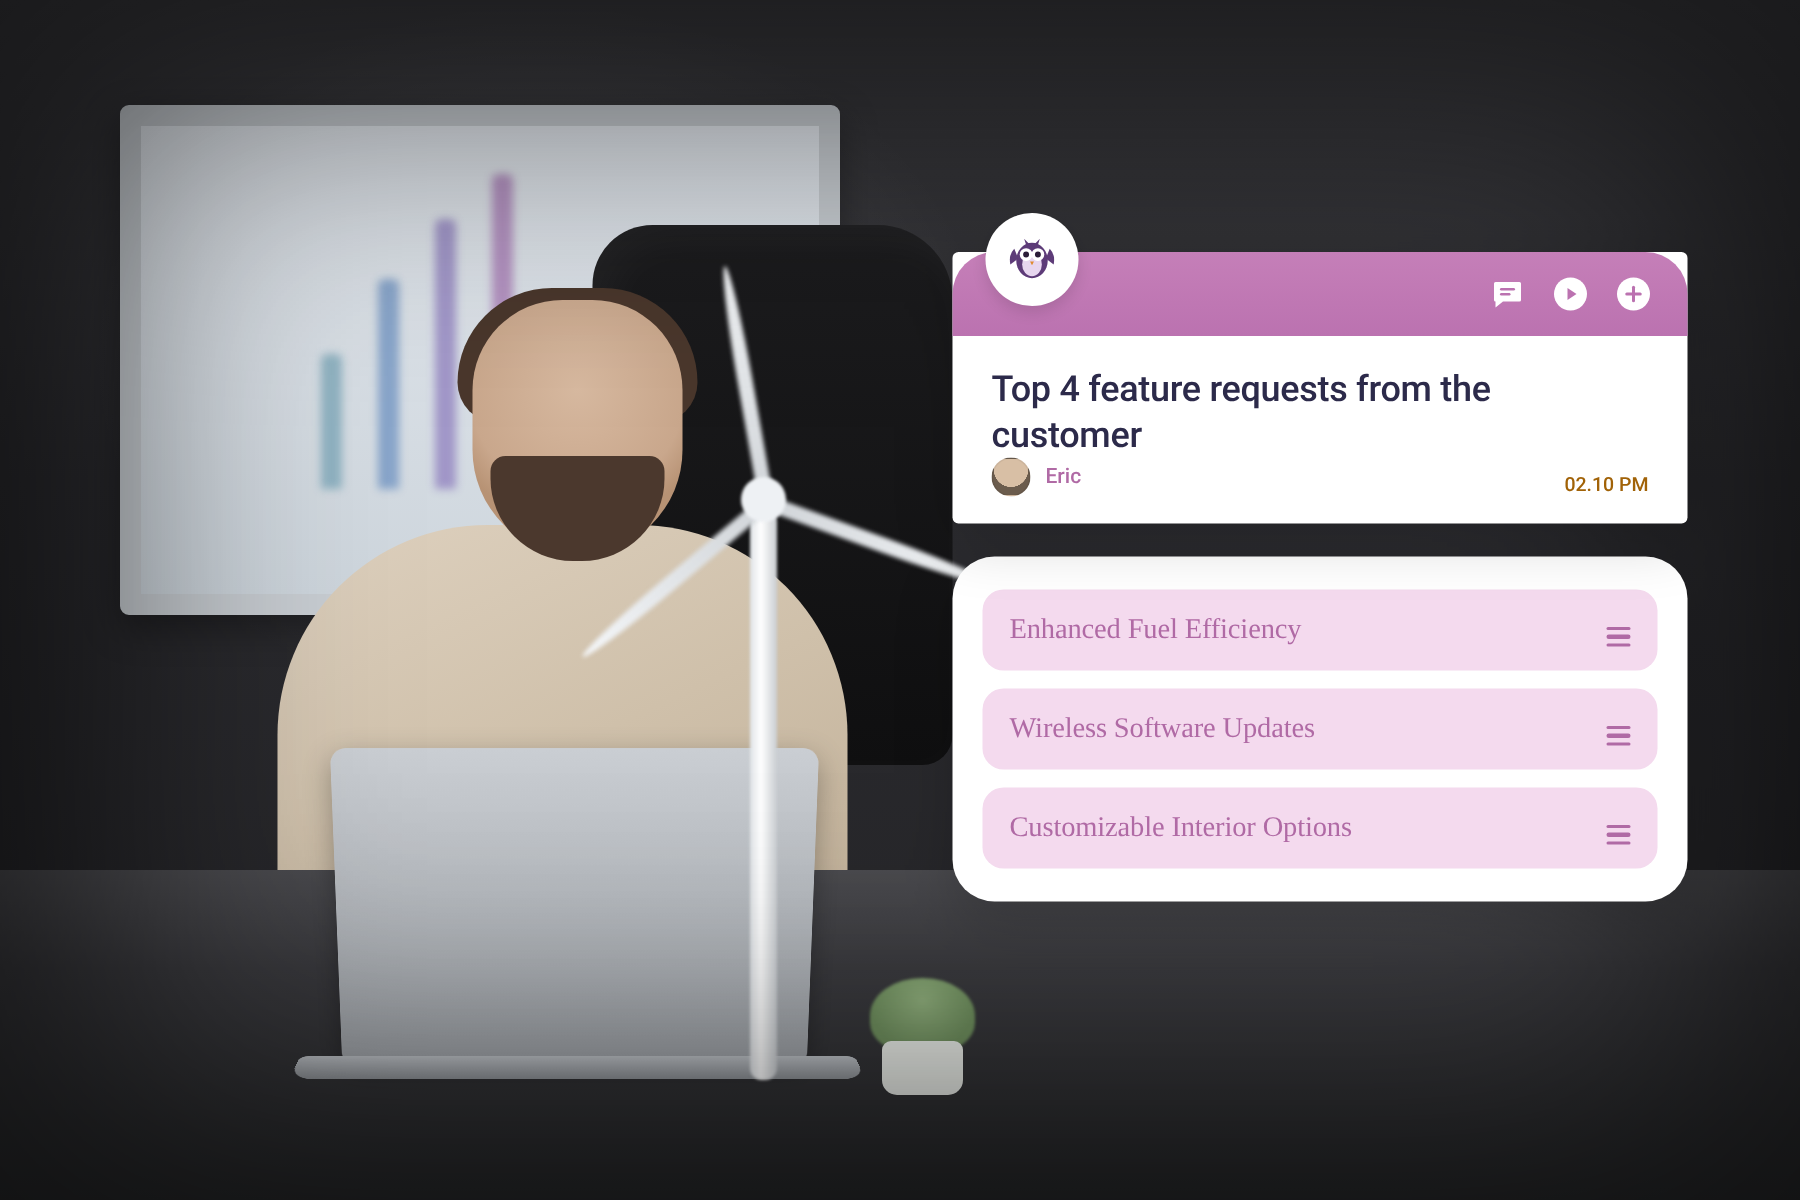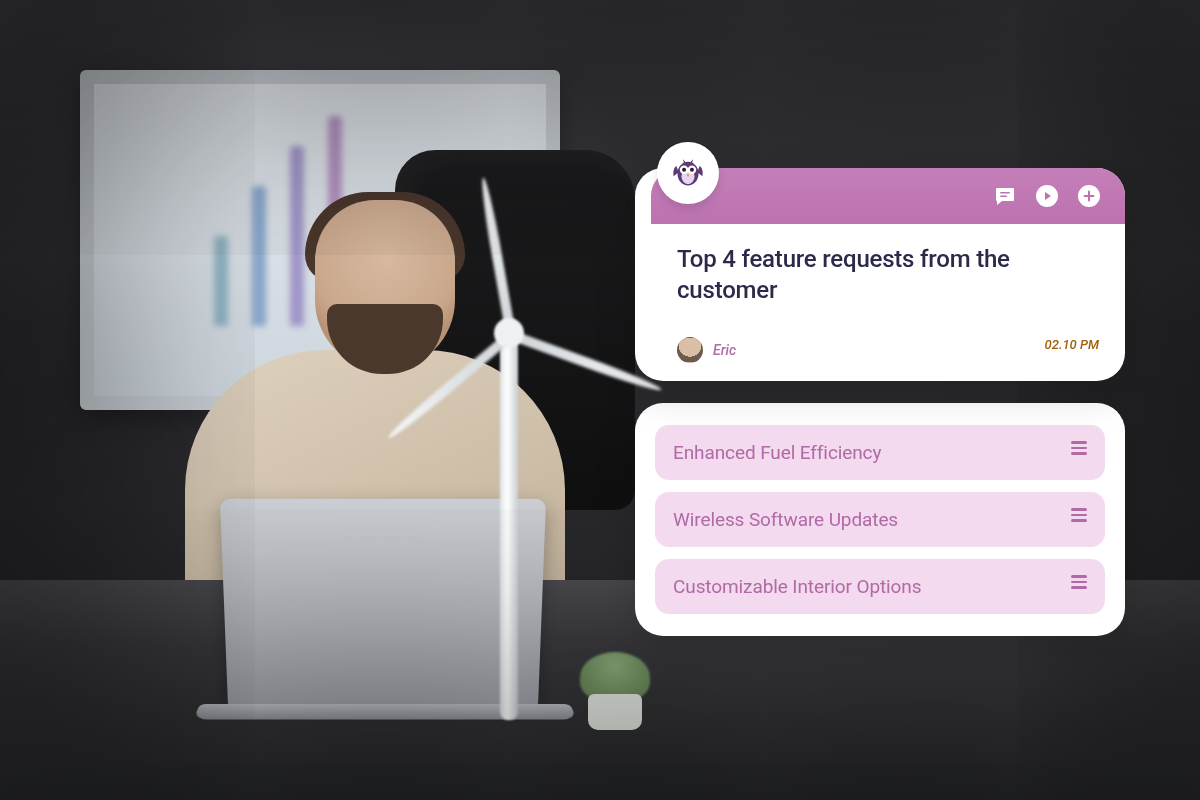--- a/index.html
+++ b/index.html
@@ -145,24 +145,23 @@
   
   .overlay {
     position: absolute;
     left: 635px; top: 168px;
     width: 490px;
   }
 
   .note-card {
     position: relative;
     background: #ffffff;
-    border-radius: 28px;
+    border-radius: 4px;
     box-shadow: 0 12px 40px rgba(0,0,0,0.18);
     overflow: visible;
-    padding-left: 16px;
   }
   .note-header {
     background: linear-gradient(180deg, #c57fb8 0%, #bb72b0 100%);
     height: 56px;
     border-radius: 28px 28px 0 0;
     display: flex;
     align-items: center;
     justify-content: flex-end;
     padding: 0 22px 0 80px;
     gap: 14px;
@@ -190,25 +189,24 @@
     padding: 20px 26px 18px 26px;
   }
   .note-title {
     font-size: 24px;
     line-height: 1.28;
     color: #2c2a4a;
     font-weight: 500;
     letter-spacing: -0.2px;
   }
   .note-meta {
-    margin-top: 32px;
+    margin-top: 0;
     display: flex;
-    align-items: flex-start;
+    align-items: flex-end;
     justify-content: space-between;
-    font-style: italic;
   }
   .author {
     display: flex; align-items: center; gap: 10px;
   }
   .avatar {
     width: 26px; height: 26px; border-radius: 50%;
     background: radial-gradient(circle at 50% 30%, #d8bfa5 0 55%, #6b5c4d 56% 100%);
     border: 1px solid rgba(0,0,0,0.06);
   }
   .author-name {
@@ -230,23 +228,24 @@
     box-shadow: 0 12px 40px rgba(0,0,0,0.18);
     display: flex;
     flex-direction: column;
     gap: 12px;
   }
   .feature-item {
     background: #f4daee;
     border-radius: 14px;
     padding: 16px 18px;
     display: flex;
-    align-items: flex-start;
+    align-items: flex-end;
     justify-content: space-between;
     cursor: grab;
+    font-family: Liberation Serif, serif;
   }
   .feature-label {
     font-size: 19px;
     color: #b06aa5;
     font-weight: 400;
     letter-spacing: -0.1px;
   }
   .drag-handle {
     color: #b06aa5;
     font-size: 22px;

